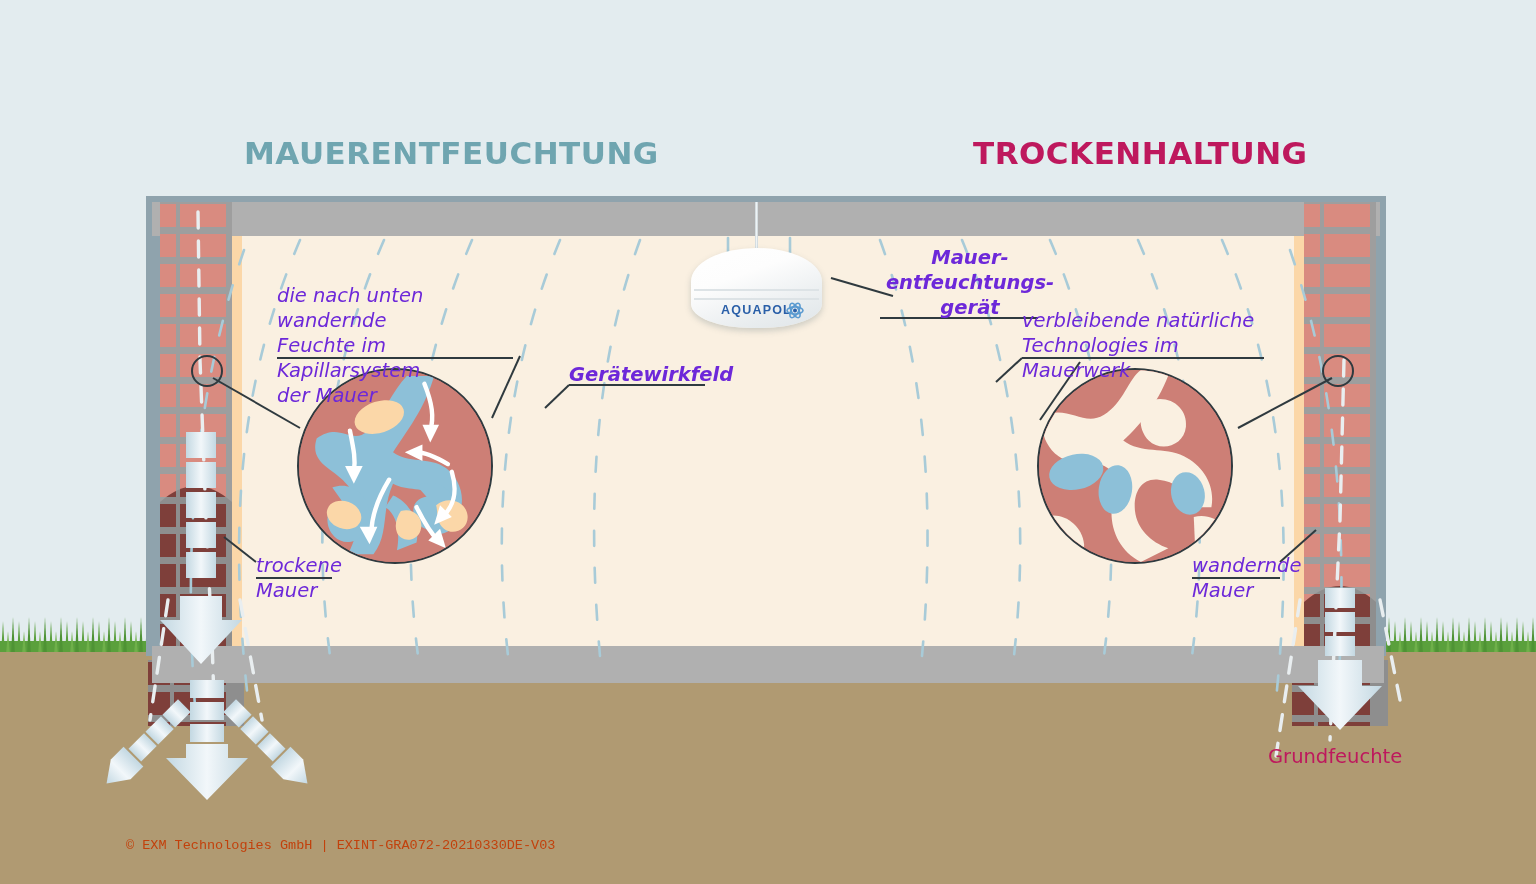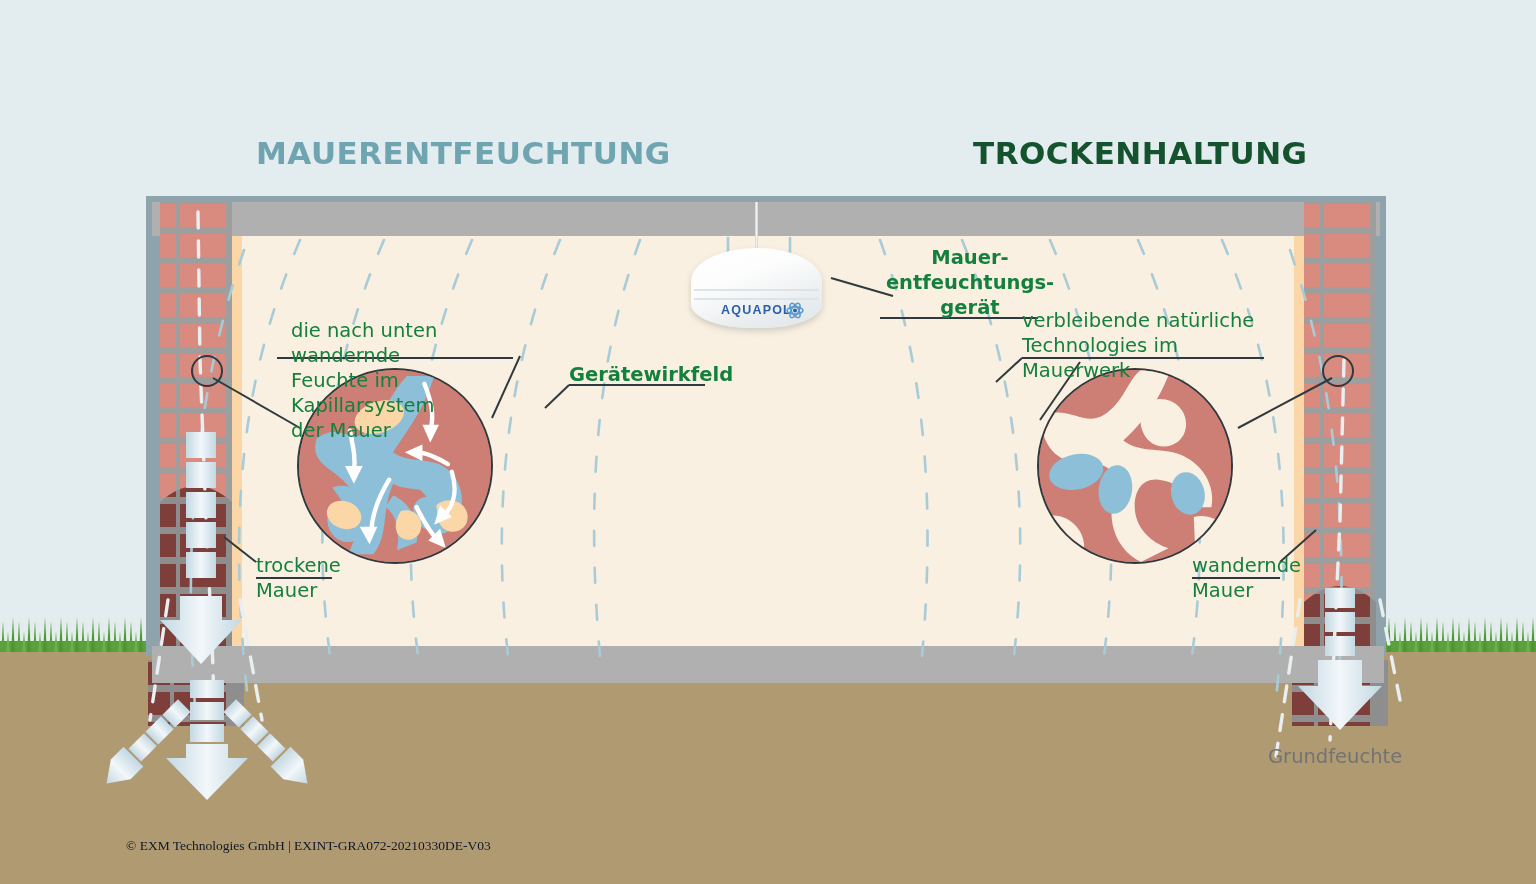--- a/index.html
+++ b/index.html
@@ -39,56 +39,56 @@
   #plaster-l { left:232px; top:236px; height:420px; }
   #plaster-r { left:1294px; top:236px; height:420px; }
 
   
   .wall { overflow:hidden; }
   #wall-left   { left:160px; top:202px; width:72px; height:524px; }
   #wall-right  { left:1304px; top:202px; width:72px; height:524px; }
 
   
   #title-left {
-    left:256px; top:135px;
+    left:244px; top:135px;
     font-size:31px; font-weight:bold; letter-spacing:.5px;
     color:#6fa5b0;
   }
   #title-right {
     left:973px; top:135px;
     font-size:31px; font-weight:bold; letter-spacing:.5px;
-    color:#14532d;
+    color:#be185d;
   }
 
   
   .label {
-    color:#15803d; font-size:19.5px; line-height:25px; white-space:pre-line;
+    color:#6d28d9; font-size:19.5px; line-height:25px; white-space:pre-line;font-style:italic;
   }
   .label.bold { font-weight:bold; }
 
-  #lbl-kapillar { left:291px; top:283px; width:250px;margin-top:35px; }
+  #lbl-kapillar { left:277px; top:283px; width:250px; }
 
   #lbl-geraet   { left:880px; top:245px; width:180px; text-align:center; }
 
   #lbl-feld     { left:569px; top:362px; }
 
   #lbl-rest     { left:1022px; top:308px; width:260px; }
 
   #lbl-feuchte-1{ left:256px; top:553px; }
   #lbl-feuchte-2{ left:256px; top:578px; }
 
   #lbl-trocken-1{ left:1192px; top:553px; }
   #lbl-trocken-2{ left:1192px; top:578px; }
 
-  #lbl-grund    { left:1268px; top:745px; color:#737373; font-size:19.5px; }
+  #lbl-grund    { left:1268px; top:745px; color:#be185d; font-size:19.5px; }
 
   #copyright {
     left:126px; top:838px;
-    color:#0f172a; font-size:13.5px;
-    font-family:Liberation Serif, serif;
+    color:#c2410c; font-size:13.5px;
+    font-family:Liberation Mono, monospace;
   }
 
   
   .magnifier {
     border-radius:50%; overflow:hidden;
     border:2.5px solid #2f3a3f; box-sizing:border-box;
   }
   #mag-left  { left:297px; top:368px; width:196px; height:196px; background:#cd7f76; }
   #mag-right { left:1037px; top:368px; width:196px; height:196px; background:#cd7f76; }
 

